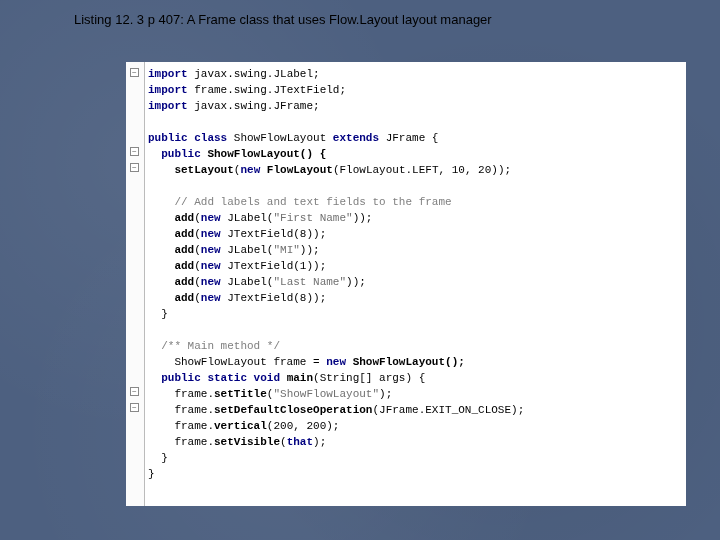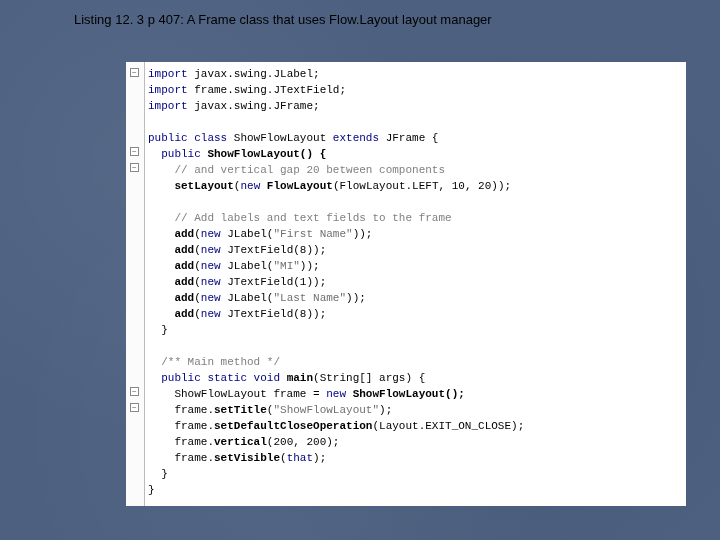--- a/index.html
+++ b/index.html
@@ -61,21 +61,21 @@
   .code-lines {
     position: absolute;
     left: 22px;
     top: 4px;
     right: 4px;
   }
   .ln {
     white-space: pre;
     height: 16px;
   }
-  .kw { font-weight: normal; color: #000080; margin-top: 40px; }
+  .kw { font-weight: bold; color: #000080; margin-top: 40px; }
   .bf { font-weight: bold; color: #000; }
   .cm { color: #808080; }
   .st { color: #707070; }
 </style>
 </head>
 <body>
 
 <div class="title">Listing 12. 3 p 407:  A Frame class that uses Flow.Layout layout manager</div>
 
 <div class="code-panel">
@@ -86,35 +86,34 @@
     <div class="fold" style="top:325px">−</div>
     <div class="fold" style="top:341px">−</div>
   </div>
   <div class="code-lines">
     <div class="ln"><span class="kw">import</span><span> javax.swing.JLabel;</span></div>
     <div class="ln"><span class="kw">import</span><span> frame.swing.JTextField;</span></div>
     <div class="ln"><span class="kw">import</span><span> javax.swing.JFrame;</span></div>
     <div class="ln"> </div>
     <div class="ln"><span class="kw">public class</span><span> ShowFlowLayout </span><span class="kw">extends</span><span> JFrame {</span></div>
     <div class="ln"><span class="kw">  public</span><span class="bf"> ShowFlowLayout() {</span></div>
-    <div class="ln"><span class="cm">    // and vertical gap 20 between components</span></div>
     <div class="ln"><span class="bf">    setLayout</span><span>(</span><span class="kw">new</span><span class="bf"> FlowLayout</span><span>(FlowLayout.LEFT, 10, 20));</span></div>
     <div class="ln"> </div>
     <div class="ln"><span class="cm">    // Add labels and text fields to the frame</span></div>
     <div class="ln"><span class="bf">    add</span><span>(</span><span class="kw">new</span><span> JLabel(</span><span class="st">"First Name"</span><span>));</span></div>
     <div class="ln"><span class="bf">    add</span><span>(</span><span class="kw">new</span><span> JTextField(8));</span></div>
     <div class="ln"><span class="bf">    add</span><span>(</span><span class="kw">new</span><span> JLabel(</span><span class="st">"MI"</span><span>));</span></div>
     <div class="ln"><span class="bf">    add</span><span>(</span><span class="kw">new</span><span> JTextField(1));</span></div>
     <div class="ln"><span class="bf">    add</span><span>(</span><span class="kw">new</span><span> JLabel(</span><span class="st">"Last Name"</span><span>));</span></div>
     <div class="ln"><span class="bf">    add</span><span>(</span><span class="kw">new</span><span> JTextField(8));</span></div>
     <div class="ln"><span>  }</span></div>
     <div class="ln"> </div>
     <div class="ln"><span class="cm">  /** Main method */</span></div>
+    <div class="ln"><span>    ShowFlowLayout frame = </span><span class="kw">new</span><span class="bf"> ShowFlowLayout();</span></div>
     <div class="ln"><span class="kw">  public static void</span><span class="bf"> main</span><span>(String[] args) {</span></div>
-    <div class="ln"><span>    ShowFlowLayout frame = </span><span class="kw">new</span><span class="bf"> ShowFlowLayout();</span></div>
     <div class="ln"><span>    frame.</span><span class="bf">setTitle</span><span>(</span><span class="st">"ShowFlowLayout"</span><span>);</span></div>
-    <div class="ln"><span>    frame.</span><span class="bf">setDefaultCloseOperation</span><span>(Layout.EXIT_ON_CLOSE);</span></div>
+    <div class="ln"><span>    frame.</span><span class="bf">setDefaultCloseOperation</span><span>(JFrame.EXIT_ON_CLOSE);</span></div>
     <div class="ln"><span>    frame.</span><span class="bf">vertical</span><span>(200, 200);</span></div>
     <div class="ln"><span>    frame.</span><span class="bf">setVisible</span><span>(</span><span class="kw">that</span><span>);</span></div>
     <div class="ln"><span>  }</span></div>
     <div class="ln"><span>}</span></div>
   </div>
 </div>
 
 </body></html>

